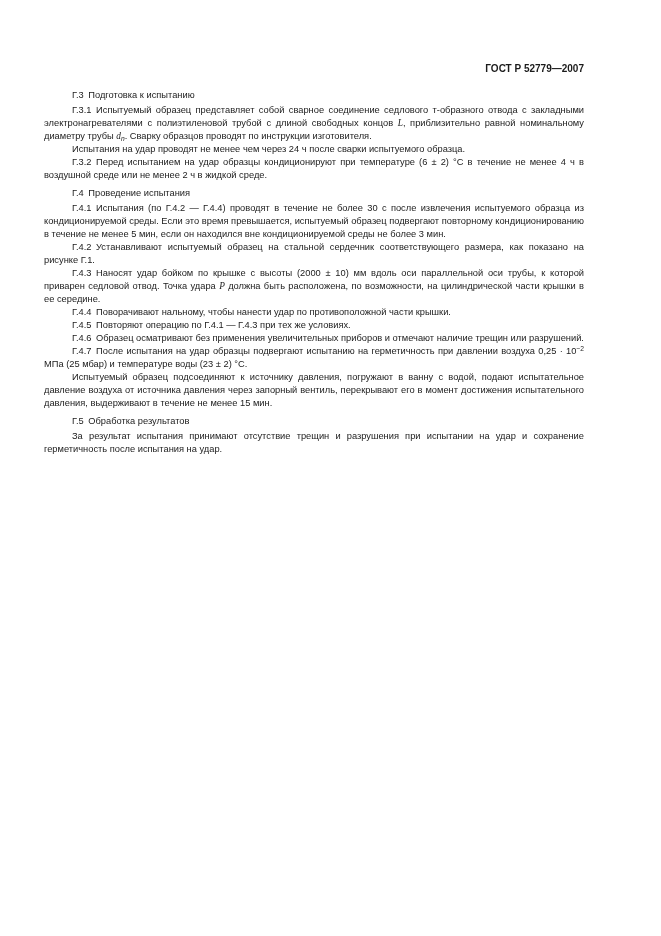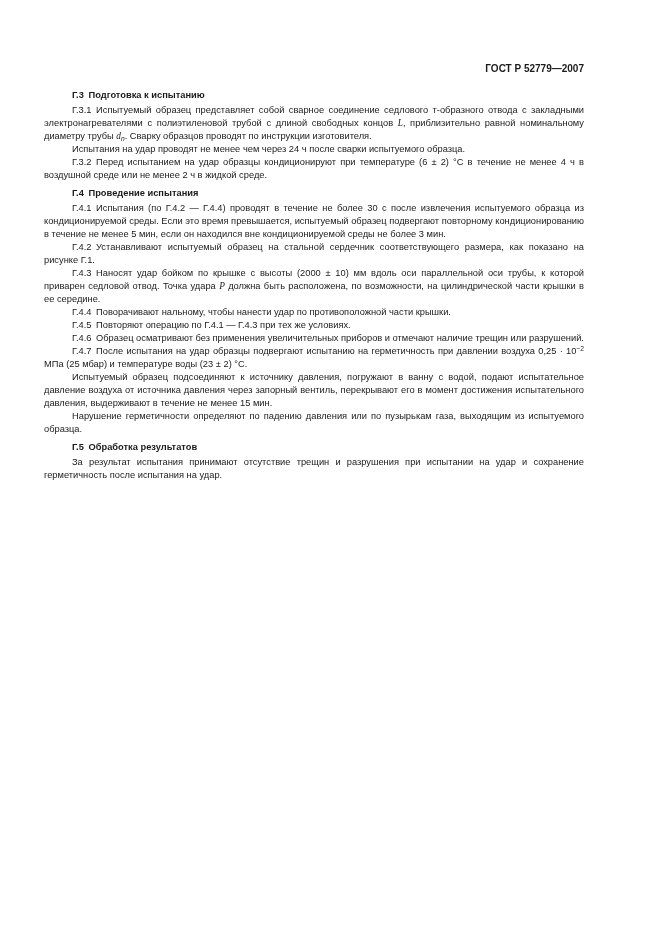--- a/index.html
+++ b/index.html
@@ -26,21 +26,21 @@
   }
   .doc-header {
     text-align: right;
     font-weight: bold;
     font-size: 10px;
     line-height: 13px;
     margin: 0 0 14px 0;
   }
   .heading {
     font-size: 9.3px;
-    font-weight: bold;
+    font-weight: normal;
     margin: 5px 0 2px 0;
     text-indent: 28px;
     text-align: left;
   }
   .para {
     margin: 0;
     text-indent: 28px;
     text-align: justify;
   }
   .para em, .heading em {
@@ -78,19 +78,18 @@
         <p class="para"><span>Г.3.2 Перед испытанием на удар образцы кондиционируют при температуре (6 ± 2) °С в течение не менее 4 ч в воздушной среде или не менее 2 ч в жидкой среде.</span></p>
         <h2 class="heading"><span>Г.4 Проведение испытания</span></h2>
         <p class="para"><span>Г.4.1 Испытания (по Г.4.2 — Г.4.4) проводят в течение не более 30 с после извлечения испытуемого образца из кондиционируемой среды. Если это время превышается, испытуемый образец подвергают повторному кондици­онированию в течение не менее 5 мин, если он находился вне кондиционируемой среды не более 3 мин.</span></p>
         <p class="para"><span>Г.4.2 Устанавливают испытуемый образец на стальной сердечник соответствующего размера, как показано на рисунке Г.1.</span></p>
         <p class="para"><span>Г.4.3 Наносят удар бойком по крышке с высоты (2000 ± 10) мм вдоль оси параллельной оси трубы, к которой приварен седловой отвод. Точка удара </span><em>Р</em><span> должна быть расположена, по возможности, на цилиндрической части крышки в ее середине.</span></p>
         <p class="para"><span>Г.4.4 Поворачивают нальному, чтобы нанести удар по противоположной части крышки.</span></p>
         <p class="para"><span>Г.4.5 Повторяют операцию по Г.4.1 — Г.4.3 при тех же условиях.</span></p>
         <p class="para"><span>Г.4.6 Образец осматривают без применения увеличительных приборов и отмечают наличие трещин или раз­рушений.</span></p>
         <p class="para"><span>Г.4.7 После испытания на удар образцы подвергают испытанию на герметичность при давлении воздуха 0,25 · 10</span><sup>−2</sup><span> МПа (25 мбар) и температуре воды (23 ± 2) °С.</span></p>
         <p class="para"><span>Испытуемый образец подсоединяют к источнику давления, погружают в ванну с водой, подают испытатель­ное давление воздуха от источника давления через запорный вентиль, перекрывают его в момент достижения испытательного давления, выдерживают в течение не менее 15 мин.</span></p>
-        <p class="para"><span>Нарушение герметичности определяют по падению давления или по пузырькам газа, выходящим из испытуе­мого образца.</span></p>
         <h2 class="heading"><span>Г.5 Обработка результатов</span></h2>
         <p class="para"><span>За результат испытания принимают отсутствие трещин и разрушения при испытании на удар и сохранение герметичность после испытания на удар.</span></p>
       </main>
   </div>
   <div class="page-number">19</div>
 </div>
 
 </body></html>

